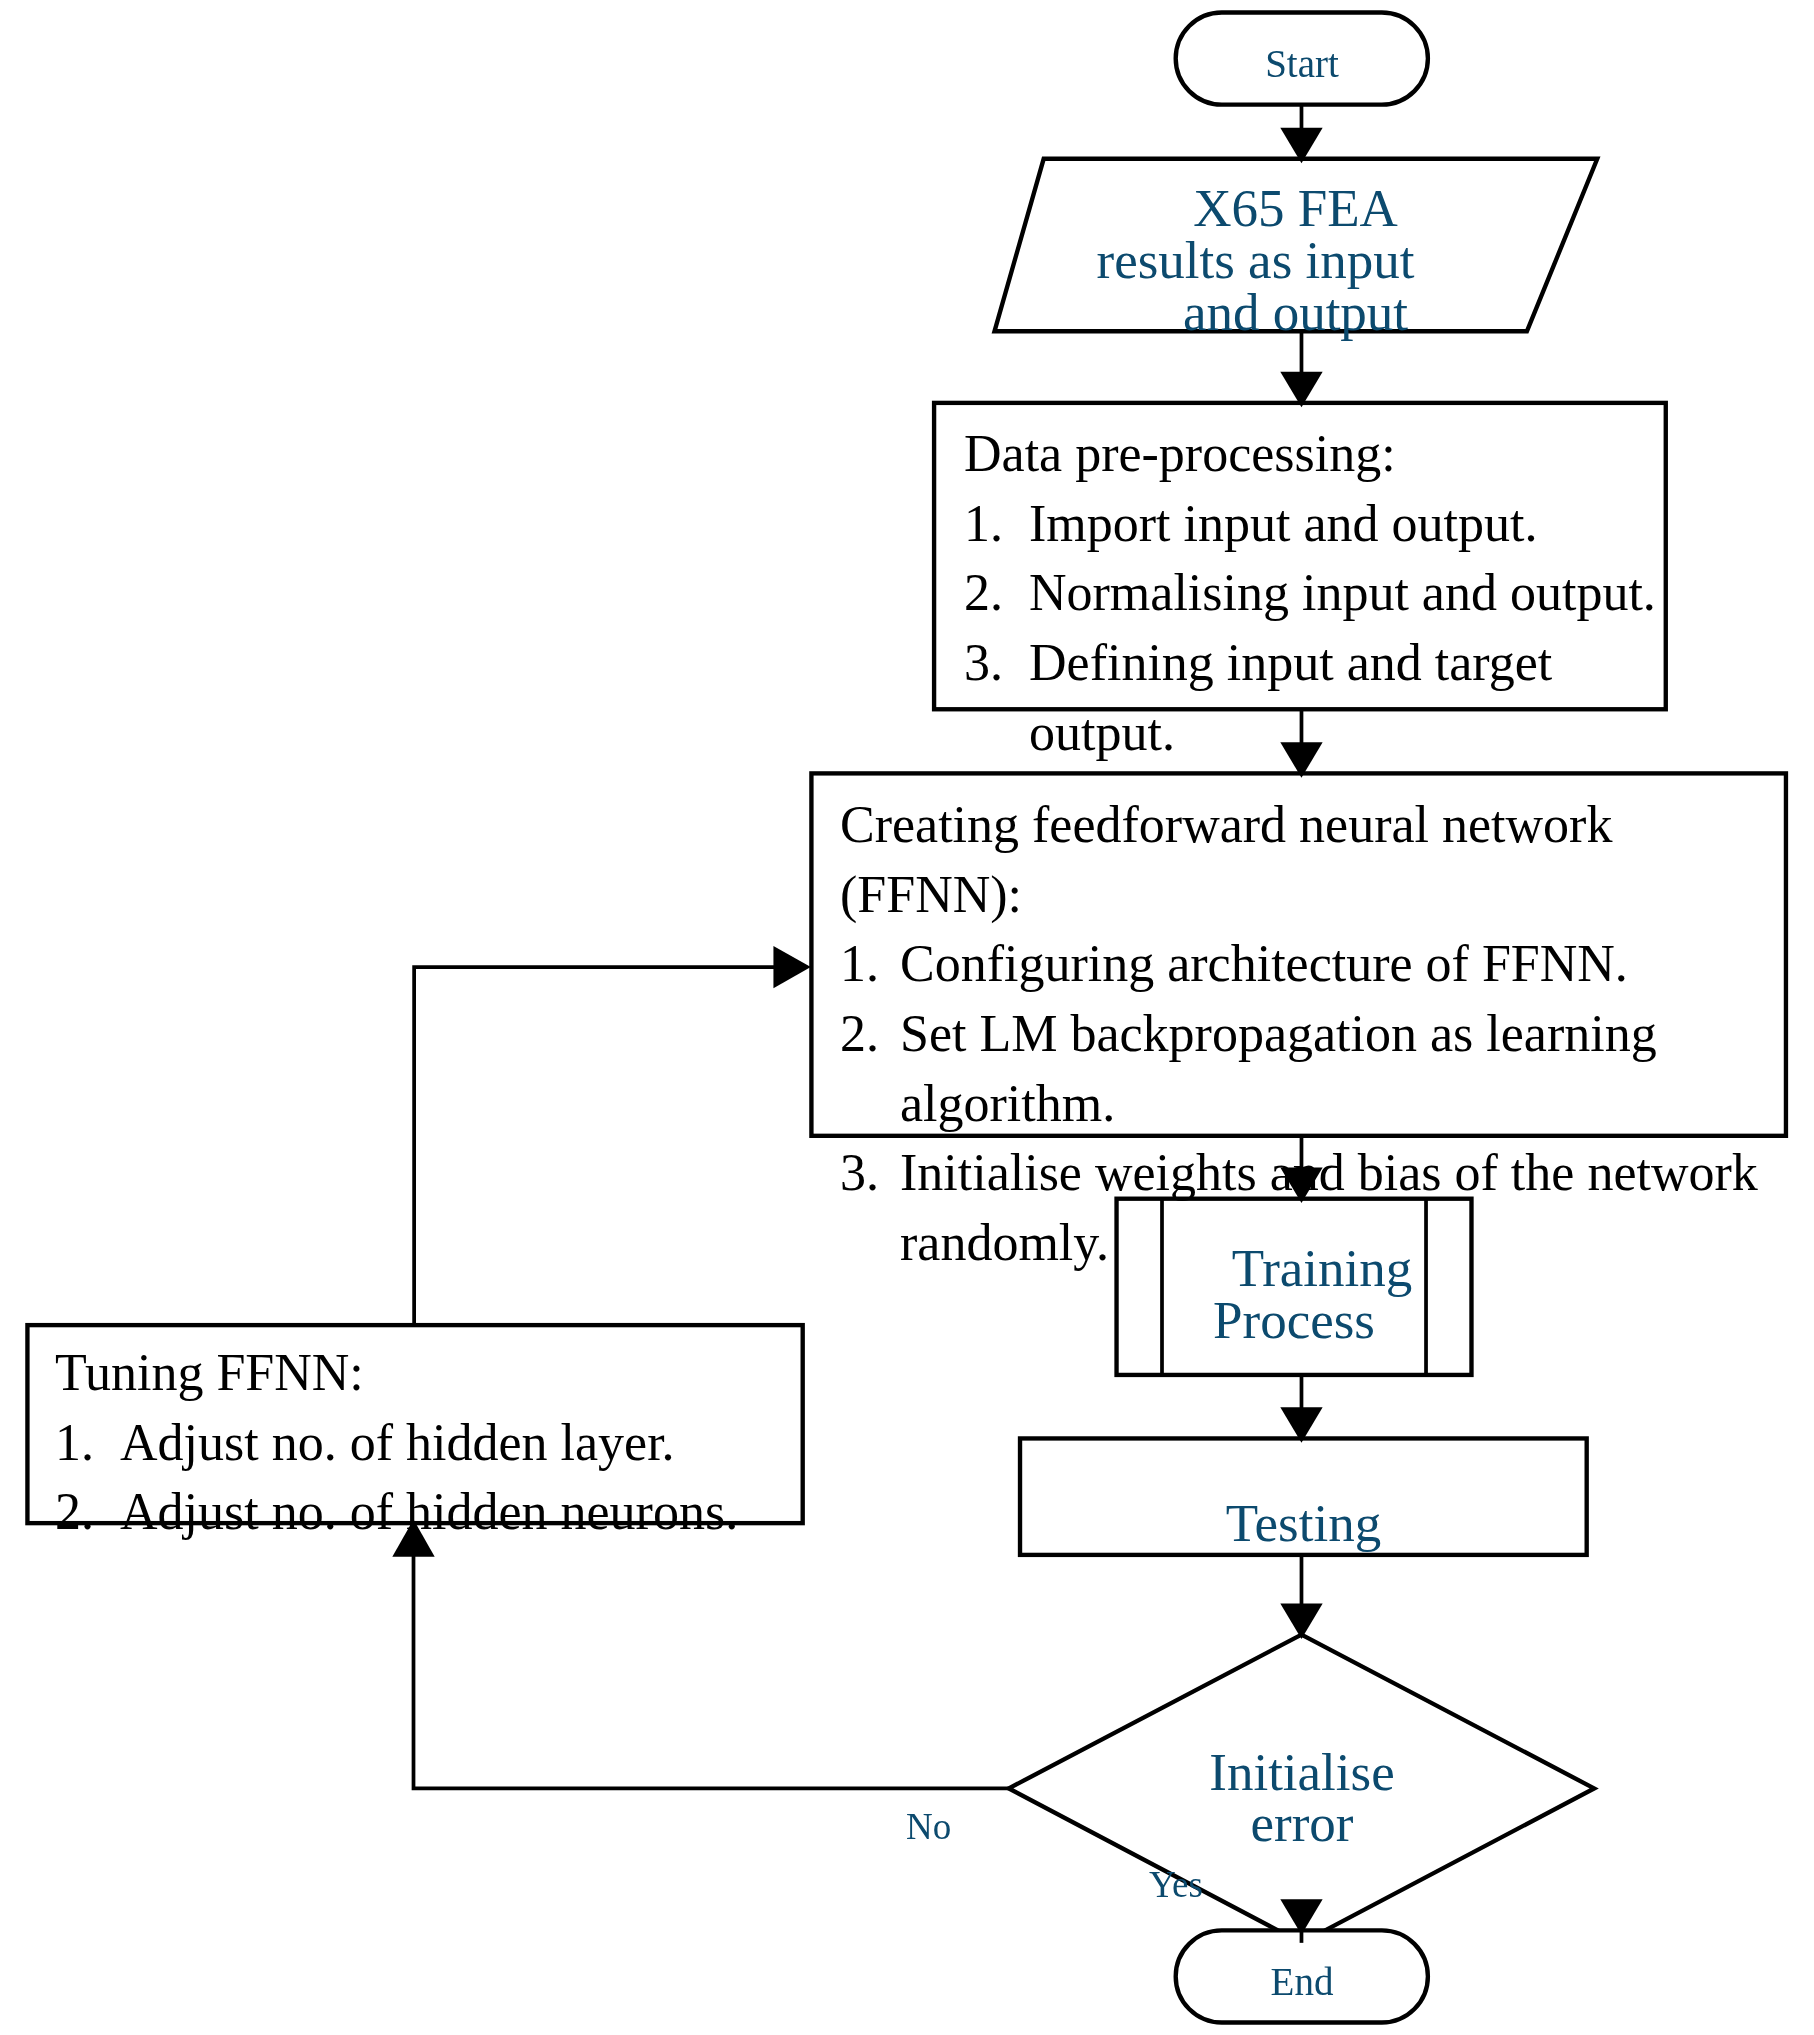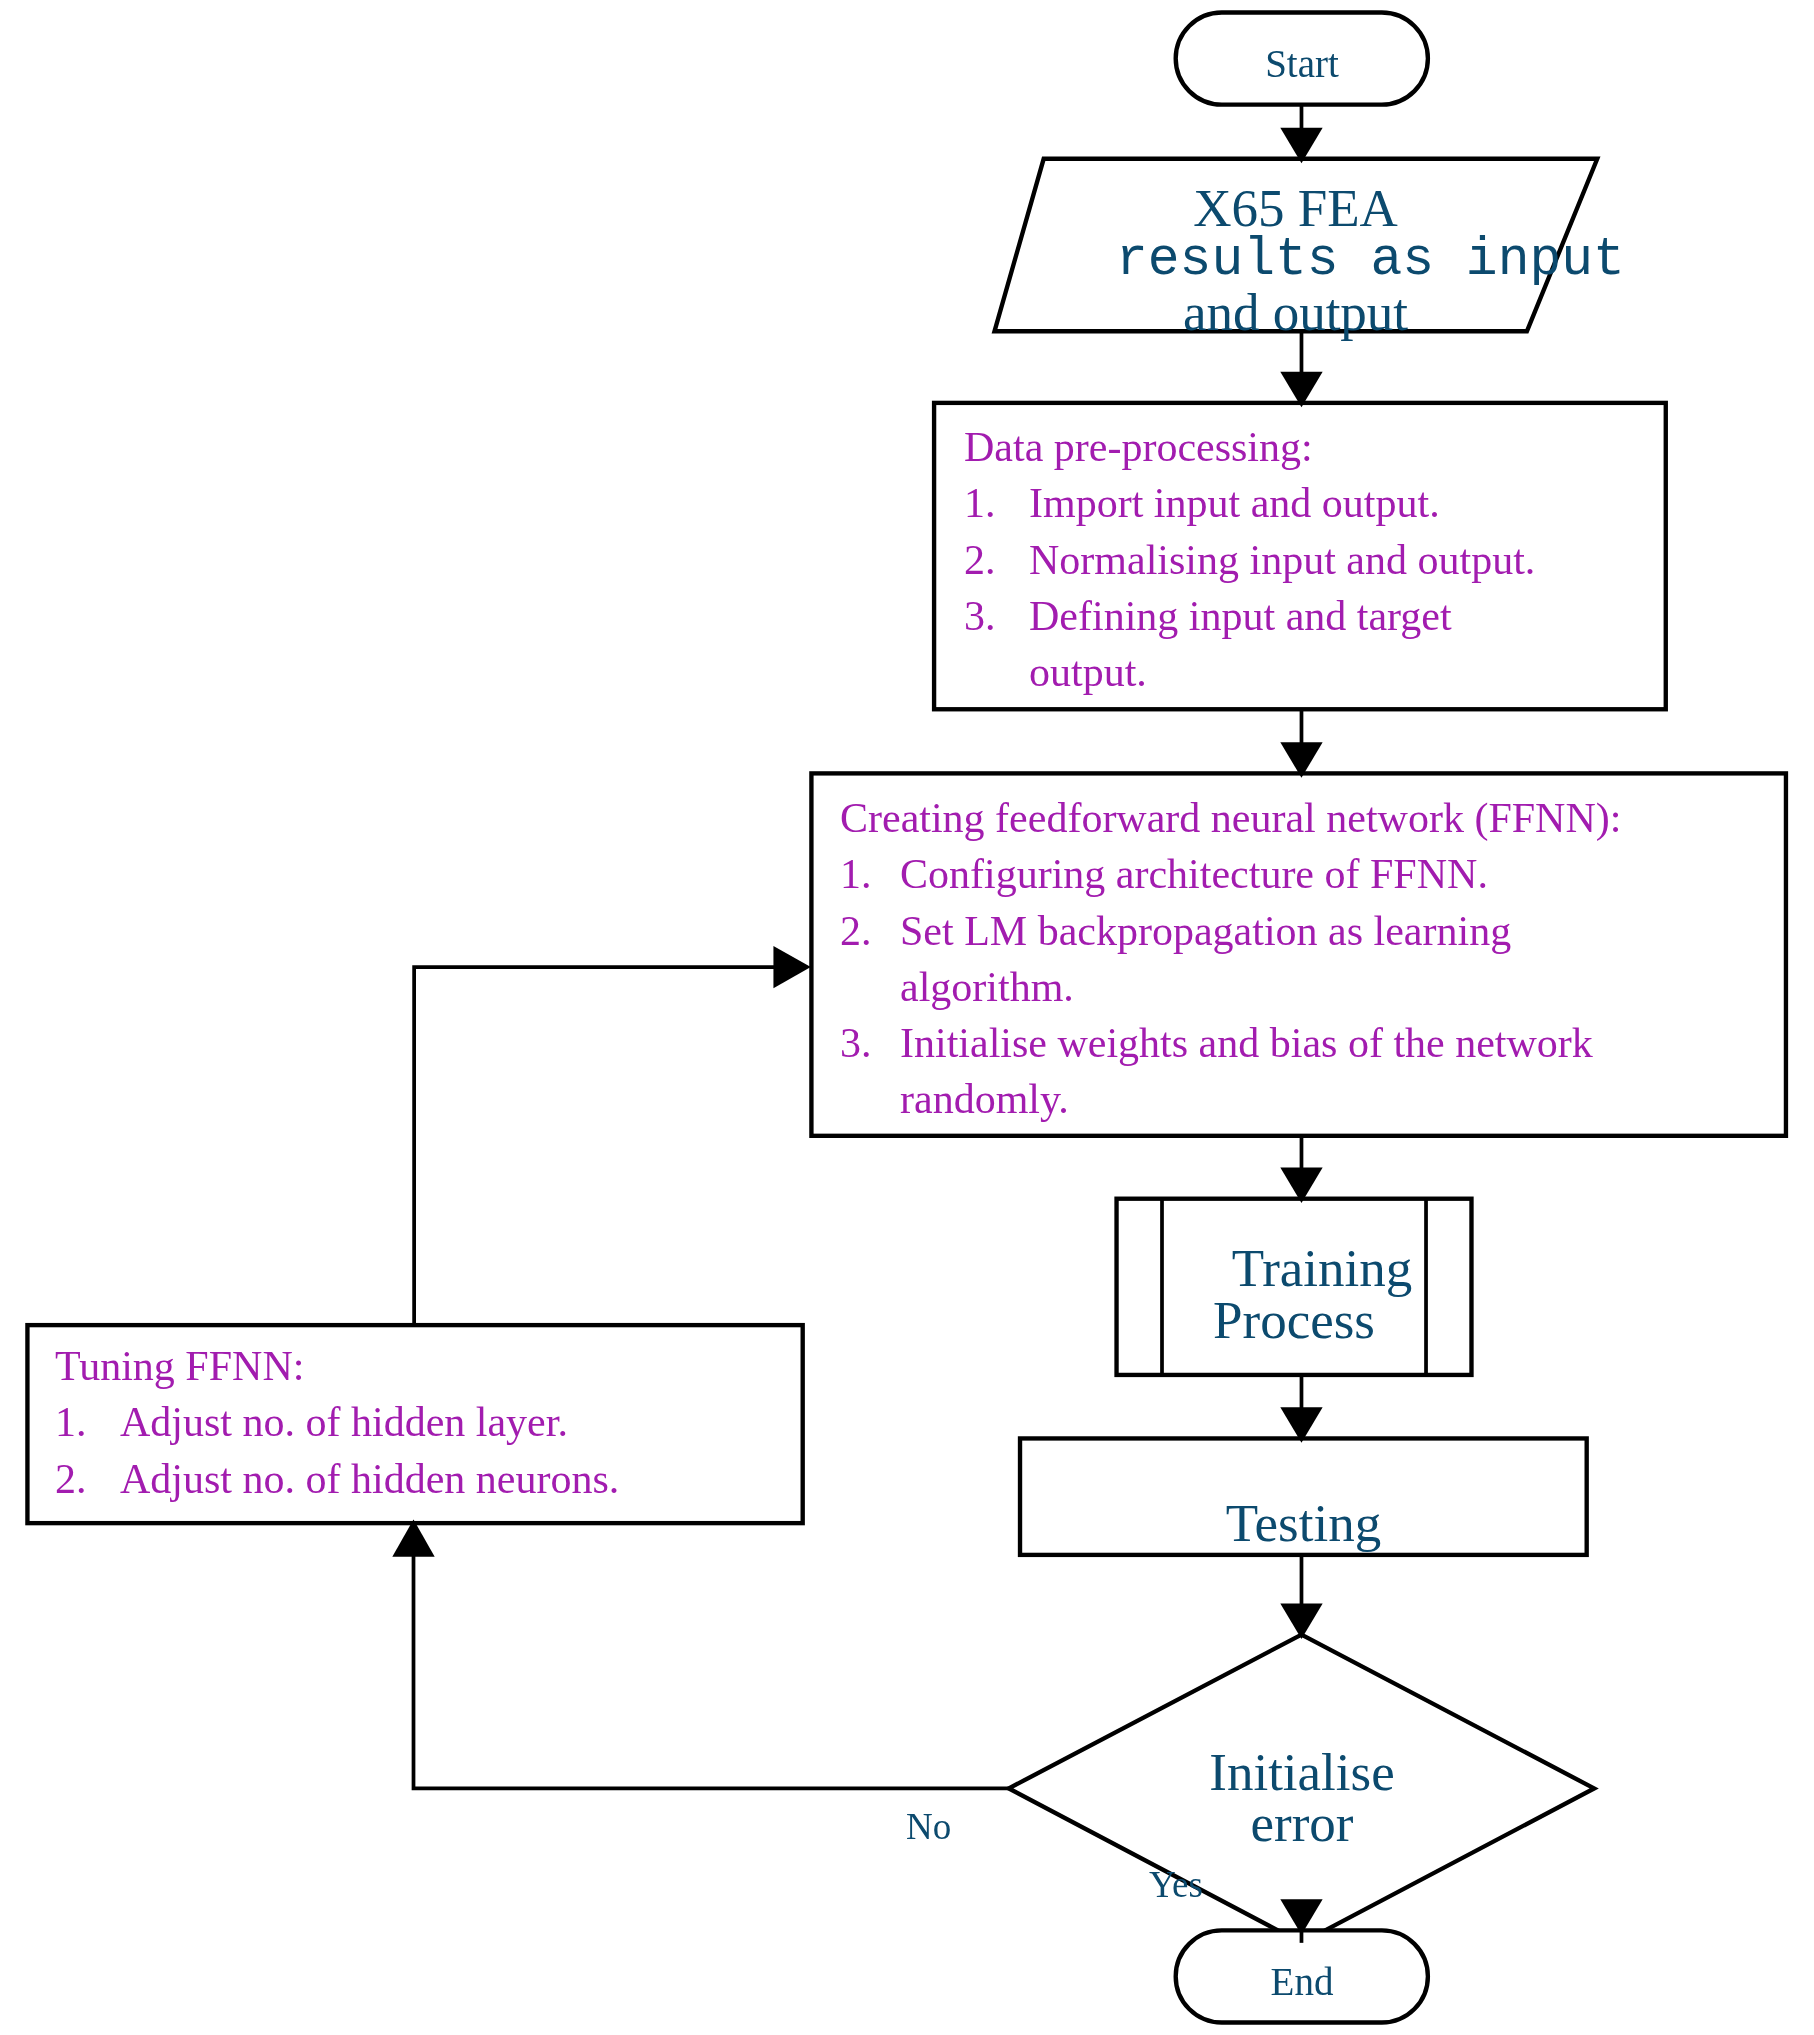--- a/index.html
+++ b/index.html
@@ -58,23 +58,23 @@
   .term-label {
     font-size: 39px;
   }
   .edge-label {
     font-size: 37px;
   }
 
   
   .list-block {
     position: absolute;
-    font-size: 42px;
+    font-size: 52px;
     line-height: 1.34;
-    color: #a21caf;
+    color: #000000;
   }
   .lb-head {
     display: block;
   }
   .lb-row {
     display: flex;
     align-items: flex-start;
   }
   .lb-num {
     flex: 0 0 auto;
@@ -143,21 +143,21 @@
     <path class="conn-line" d="M 665 2128 L 665 1553 L 1248 1553"></path>
     <polygon class="arrow-head" points="1302,1553 1242,1519 1242,1587"></polygon>
 
     <line class="conn-line" x1="2090" y1="3120" x2="2090" y2="3073"></line>
     <polygon class="arrow-head" points="2090,3107 2056,3050 2124,3050"></polygon>
   </svg>
 
   <div class="txt txt-center term-label" style="left:1176px; top:39px; width:252px;">Start</div>
 
   <div class="txt txt-center node-title" style="left:1059px; top:174px; width:473px;">X65 FEA</div>
-  <div class="txt txt-center node-title" style="left:1116px; top:226px; width:473px;font-family:Liberation Mono, monospace;">results as input</div>
+  <div class="txt txt-center node-title" style="left:1019px; top:226px; width:473px;">results as input</div>
   <div class="txt txt-center node-title" style="left:1059px; top:278px; width:473px;">and output</div>
 
   <div class="list-block" style="left:964px; top:419px; width:698px;">
     <span class="lb-head">Data pre-processing:</span>
     <div class="lb-row">
       <span class="lb-num">1.</span>
       <span class="lb-txt">Import input and output.</span>
     </div>
     <div class="lb-row">
       <span class="lb-num">2.</span>

